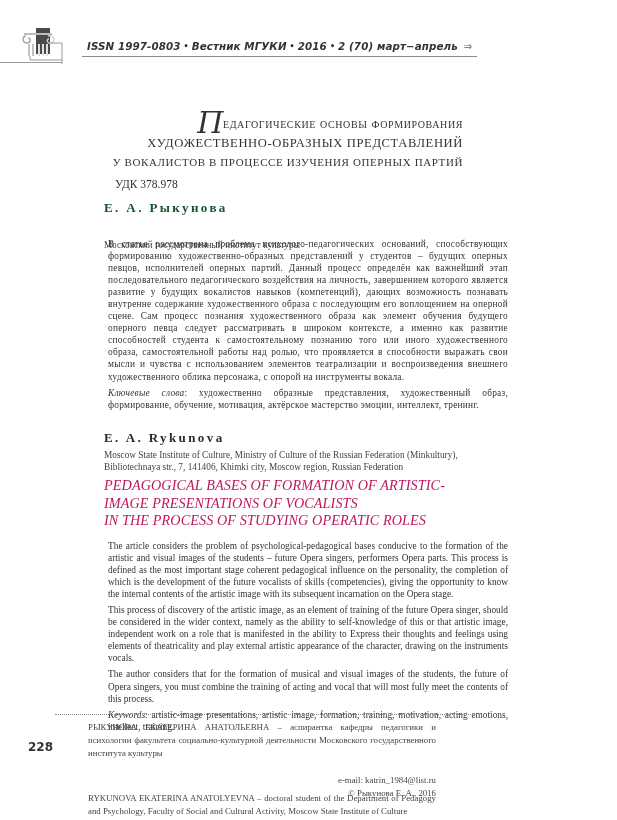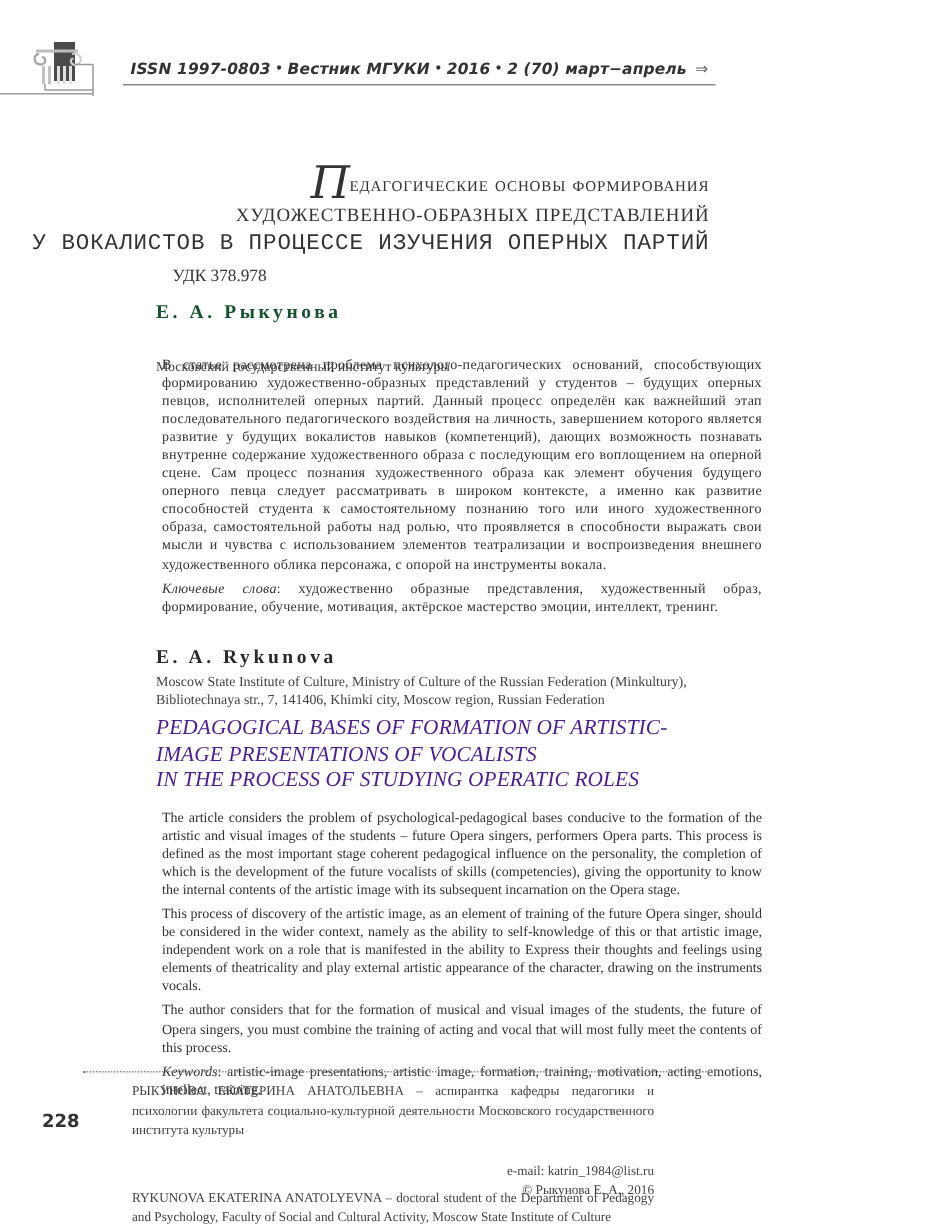--- a/index.html
+++ b/index.html
@@ -8,35 +8,35 @@
 
   
   .logo { left: 22px; top: 28px; width: 42px; height: 36px; }
   .header-rule-left { left: 0; top: 62px; width: 62px; height: 1px; background: #9a9a9a; }
   .header-text { left: 87px; top: 40px; font-family: "DejaVu Sans", sans-serif; font-weight: bold; font-style: italic; font-size: 10.3px; color: #333; letter-spacing: 0.1px; white-space: nowrap; }
   .header-text .sep { font-size: 8px; margin: 0 3px; position: relative; top: -1px; }
   .header-text .arrow { font-weight: normal; font-style: normal; color: #666; margin-left: 2px; }
   .header-rule { left: 82px; top: 56px; width: 395px; height: 1px; background: #8c8c8c; }
 
   
-  .title { right: 144px; top: 108px; text-align: right; font-family: "Liberation Serif", serif; font-size: 14px; line-height: 19.5px; color: #333; letter-spacing: 0.6px; }
+  .title { right: 154px; top: 108px; text-align: right; font-family: "Liberation Serif", serif; font-size: 14px; line-height: 19.5px; color: #333; letter-spacing: 0.6px; }
   .title .dropcap { font-family: "DejaVu Serif", serif; font-style: italic; font-size: 30px; line-height: 20px; font-weight: normal; position: relative; top: 5px; margin-right: -1px; }
   .udk { left: 115px; top: 178px; font-size: 11.5px; color: #333; }
 
   .author { left: 104px; top: 200px; font-size: 13px; font-weight: bold; letter-spacing: 2.4px; color: #14532d; font-family: Liberation Serif, serif; }
   .affil { left: 104px; top: 219px; font-size: 9.3px; color: #444; margin-top: 21px; }
 
   .para { left: 104px; width: 408px; font-size: 9.35px; line-height: 12.05px; color: #333; text-align: justify; }
   .para p { margin: 4px; }
   .ru-abstract { top: 234px; letter-spacing: 0.25px; }
   .kw-label { font-style: italic; }
 
   .author-en { left: 104px; top: 430px; font-size: 13px; font-weight: bold; letter-spacing: 2.4px; color: #2a2a2a; }
   .affil-en { left: 104px; top: 449px; width: 400px; font-size: 9.3px; line-height: 12px; color: #444; }
-  .title-en { left: 104px; top: 477px; font-style: italic; font-size: 14.2px; line-height: 17.5px; color: #4c1d95; letter-spacing: 0.1px; }
+  .title-en { left: 104px; top: 477px; font-style: italic; font-size: 14.2px; line-height: 17.5px; color: #be185d; letter-spacing: 0.1px; }
   .en-abstract { top: 536px; }
 
   .dotted { left: 55px; top: 714px; width: 422px; border-top: 1px dotted #888; height: 0; }
   .page-num { left: 28px; top: 740px; font-family: "DejaVu Sans", sans-serif; font-weight: bold; font-size: 12px; color: #333; }
   .foot { left: 88px; width: 348px; font-size: 8.8px; line-height: 13px; color: #444; text-align: justify; }
   .foot-ru { top: 721px; }
   .foot-en { top: 792px; }
   .email { right: 181px; top: 774px; font-size: 8.8px; line-height: 12.5px; color: #444; text-align: right; }
 </style>
 </head>
@@ -61,21 +61,21 @@
 
 <div class="abs header-text">
   <span>ISSN 1997-0803</span><span class="sep">•</span><span>Вестник МГУКИ</span><span class="sep">•</span><span>2016</span><span class="sep">•</span><span>2 (70) март−апрель</span>
   <span class="arrow">⇒</span>
 </div>
 <div class="abs header-rule"></div>
 
 <div class="abs title">
   <div><span class="dropcap">П</span><span style="font-variant: small-caps; text-transform: lowercase;">едагогические основы формирования</span></div>
   <div style="font-variant: small-caps; text-transform: uppercase; font-size:12.6px;">художественно-образных представлений</div>
-  <div style="font-variant: small-caps; text-transform: uppercase; font-size:15px;font-family:Liberation Mono, monospace;">у вокалистов в процессе изучения оперных партий</div>
+  <div style="font-variant: small-caps; text-transform: uppercase; font-size:11px;">у вокалистов в процессе изучения оперных партий</div>
 </div>
 
 <div class="abs udk">УДК 378.978</div>
 <div class="abs author">Е. А. Рыкунова</div>
 <div class="abs affil">Московский государственный институт культуры</div>
 
 <div class="abs para ru-abstract">
   <p>В статье рассмотрена проблема психолого-педагогических оснований, способствующих формированию художественно-образных представлений у студентов – будущих оперных певцов, исполнителей оперных партий. Данный процесс определён как важнейший этап последовательного педагогического воздействия на личность, завершением которого является развитие у будущих вокалистов навыков (компетенций), дающих возможность познавать внутренне содержание художественного образа с последующим его воплощением на оперной сцене. Сам процесс познания художественного образа как элемент обучения будущего оперного певца следует рассматривать в широком контексте, а именно как развитие способностей студента к самостоятельному познанию того или иного художественного образа, самостоятельной работы над ролью, что проявляется в способности выражать свои мысли и чувства с использованием элементов театрализации и воспроизведения внешнего художественного облика персонажа, с опорой на инструменты вокала.</p>
   <p><span class="kw-label">Ключевые слова</span><span>: художественно образные представления, художественный образ, формирование, обучение, мотивация, актёрское мастерство эмоции, интеллект, тренинг.</span></p>
 </div>

